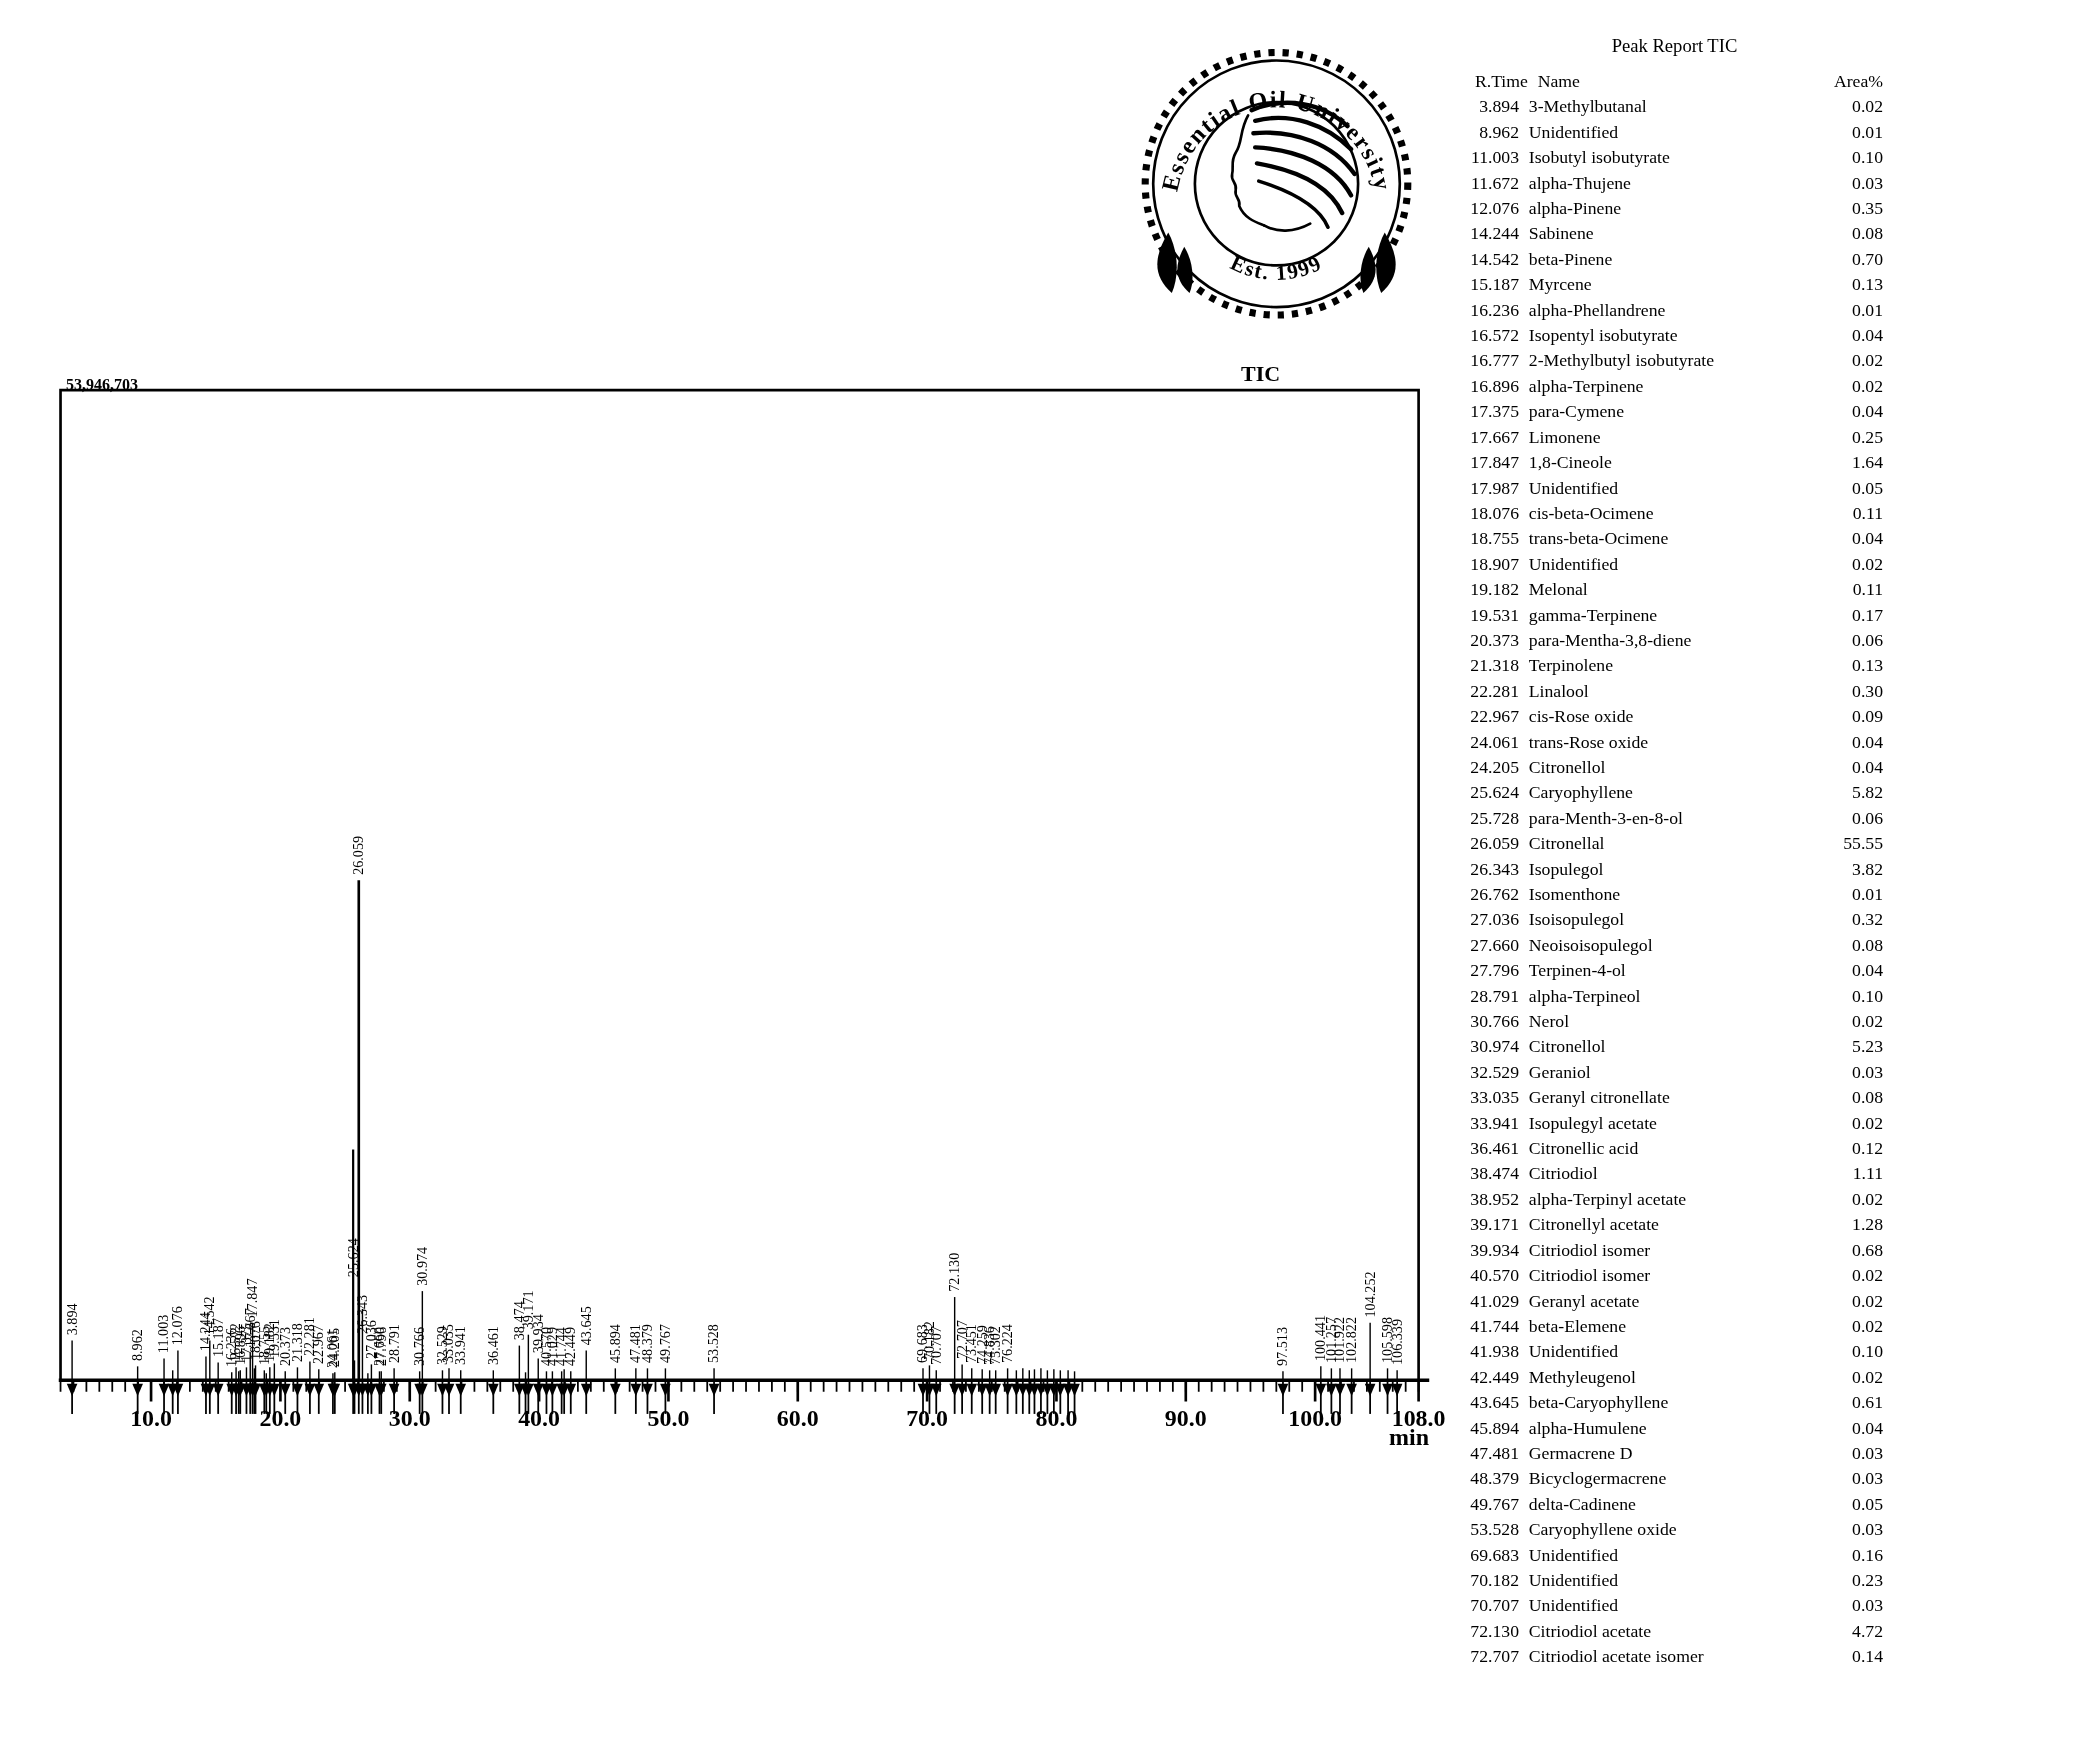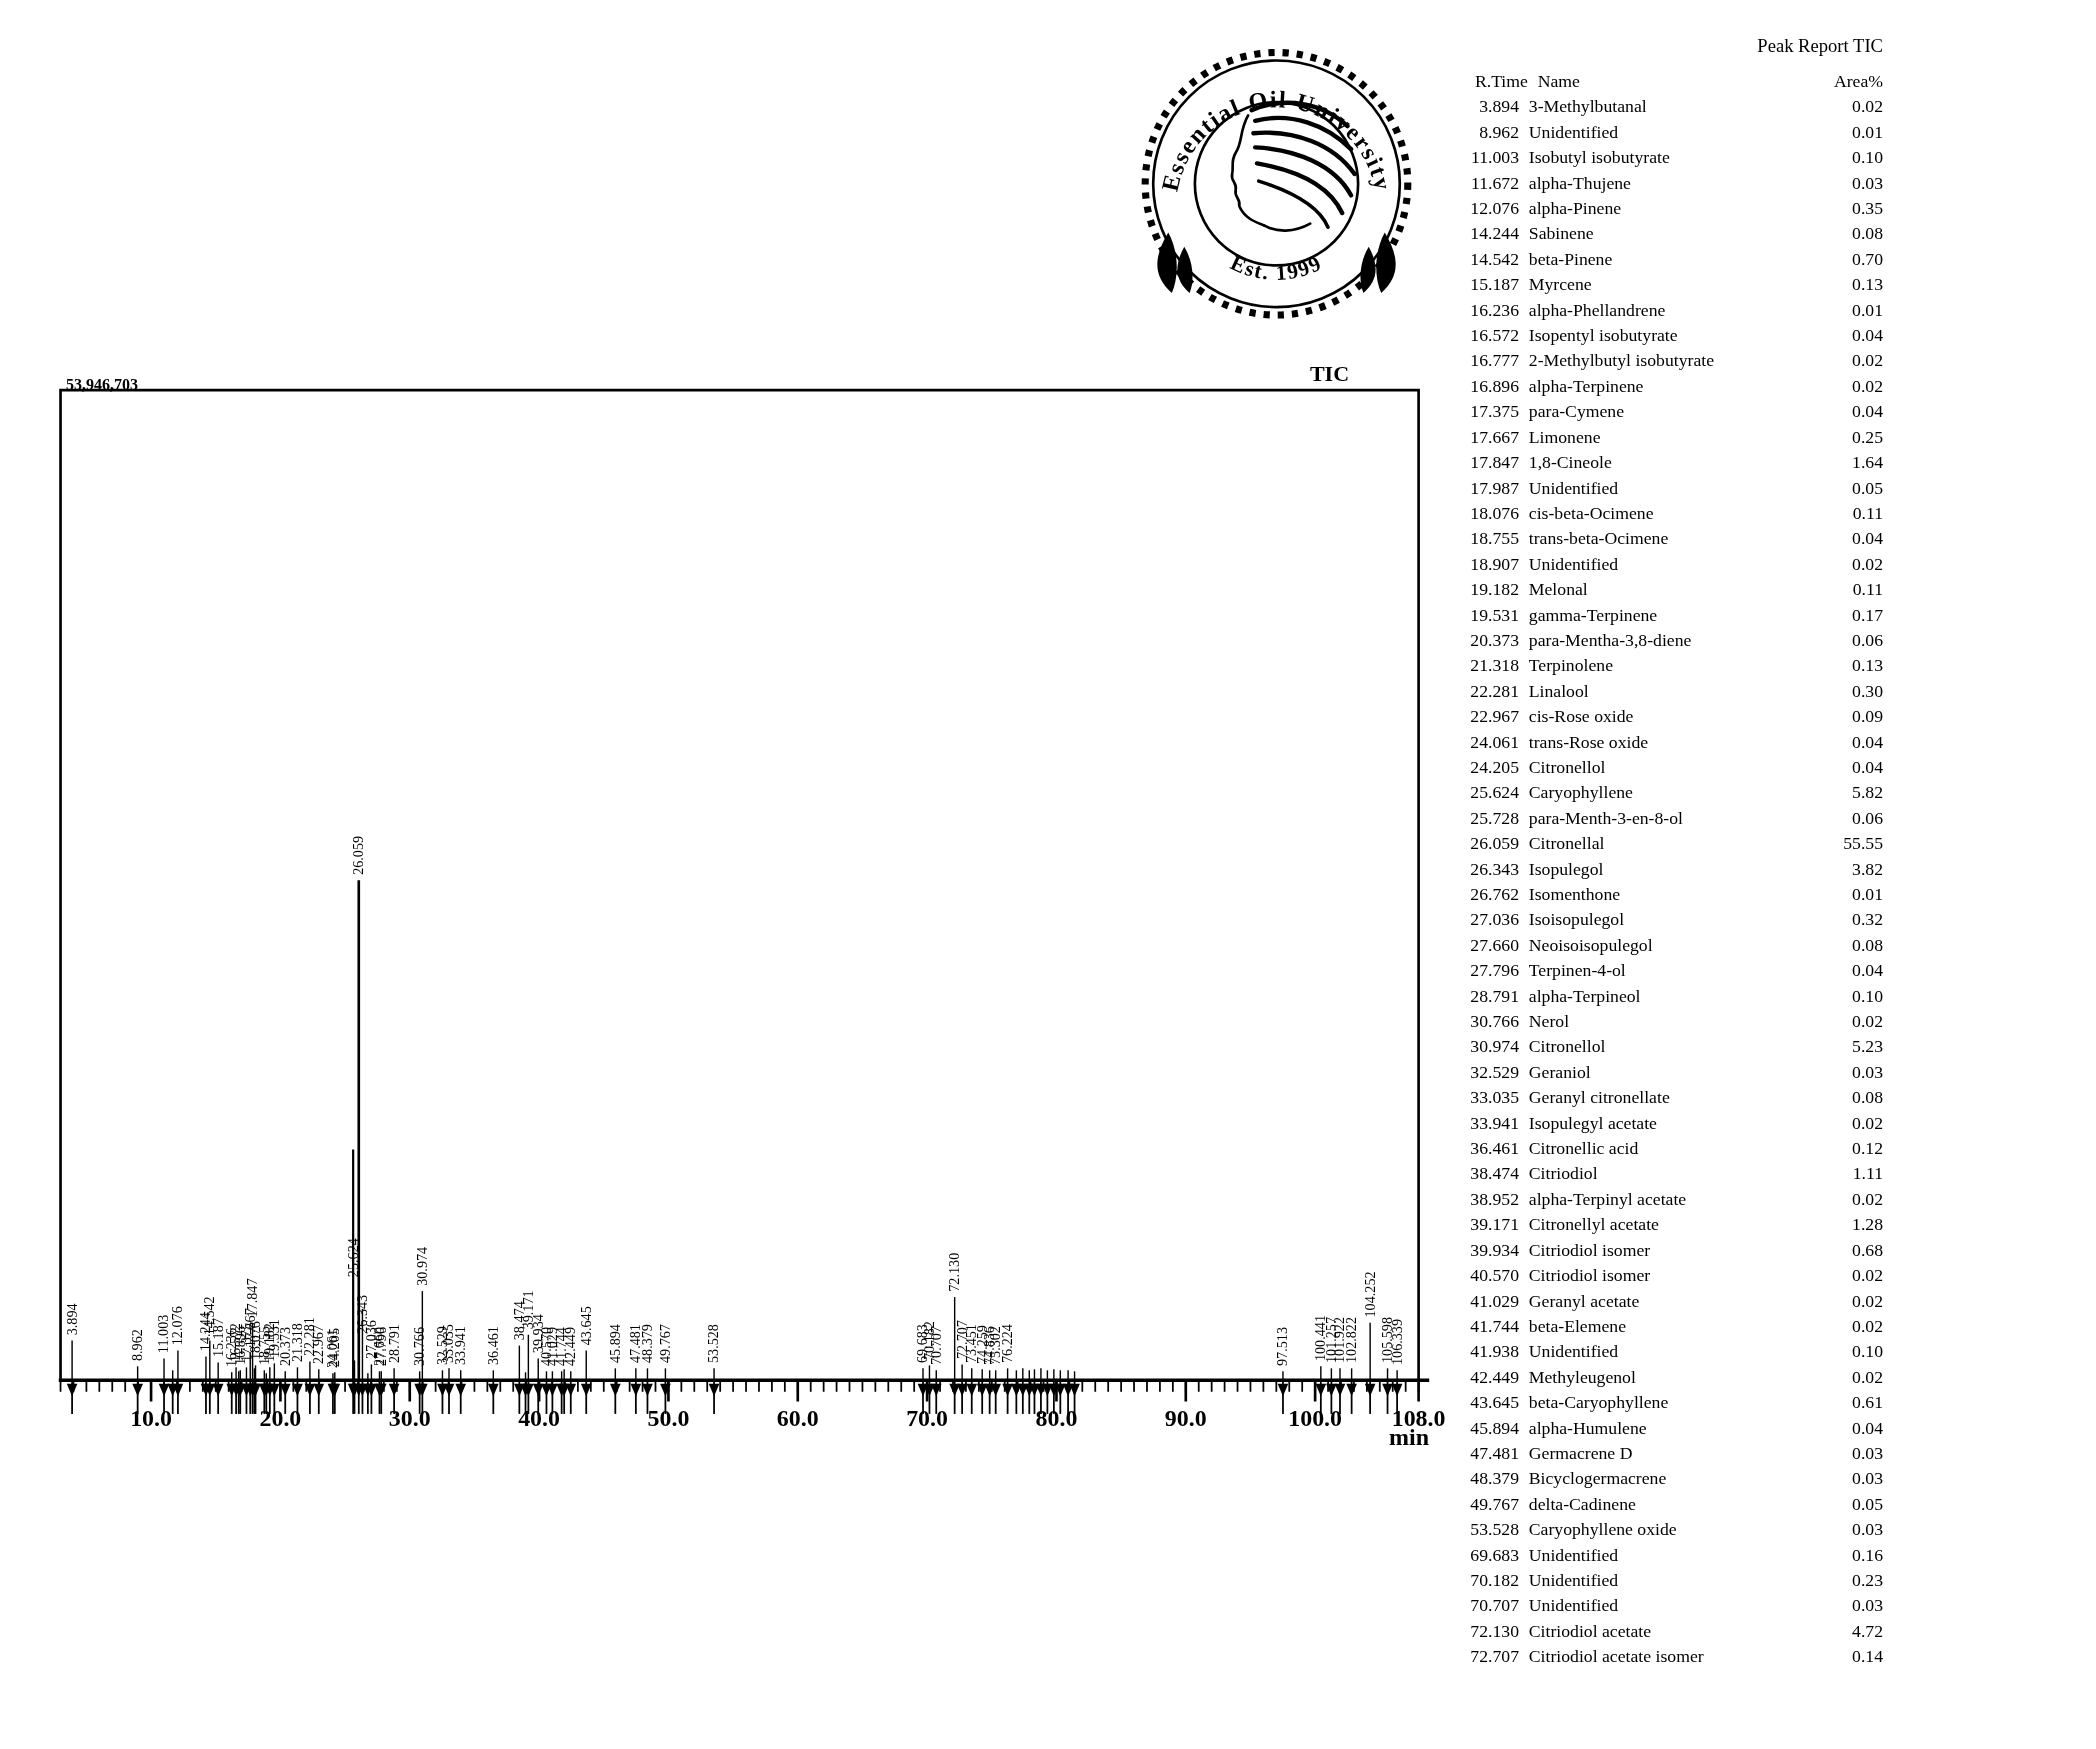--- a/index.html
+++ b/index.html
@@ -1,28 +1,28 @@
 <!DOCTYPE html>
 <html style="font-size:14px"><head>
 <meta charset="utf-8">
 <style>
   html,body{margin:0;padding:0;background:#fff;}
   #page{position:relative;width:2097px;height:1749px;background:#ffffff;overflow:hidden;
         font-family:"Liberation Serif", serif;color:#000;}
   #chromo-svg{position:absolute;left:0;top:0;}
   .chart-title{position:absolute;left:340px;top:330px;width:621px;text-align:center;
         font-size:22px;font-weight:bold;}
-  .tic-label{position:absolute;left:1241px;top:361px;width:177px;text-align:center;
+  .tic-label{position:absolute;left:1241px;top:361px;width:177px;text-align:left;
         font-size:22px;font-weight:bold;}
   .fullscale{position:absolute;left:66px;top:376px;font-size:16px;font-weight:bold;}
   .min-label{position:absolute;left:1252px;top:1424px;width:177px;text-align:right;
         font-size:24px;font-weight:bold;}
   
   #peak-table{position:absolute;left:1466px;top:35px;width:417px;}
-  .pt-title{width:100%;text-align:right;font-size:18.6px;height:34px;}
+  .pt-title{width:100%;text-align:center;font-size:18.6px;height:34px;}
   .pt-header,.pt-row{display:flex;line-height:25.4px;font-size:17.7px;}
   .pt-rtime{width:53px;text-align:right;flex:none;}
   .pt-name{flex:1;padding-left:9.8px;text-align:left;}
   .pt-area{width:71px;text-align:right;flex:none;}
   .pt-header .pt-rtime{text-align:right;padding-left:8.9px;}
   #logo{position:absolute;left:1139px;top:40px;}
 </style>
 </head>
 <body>
 <div id="page">

